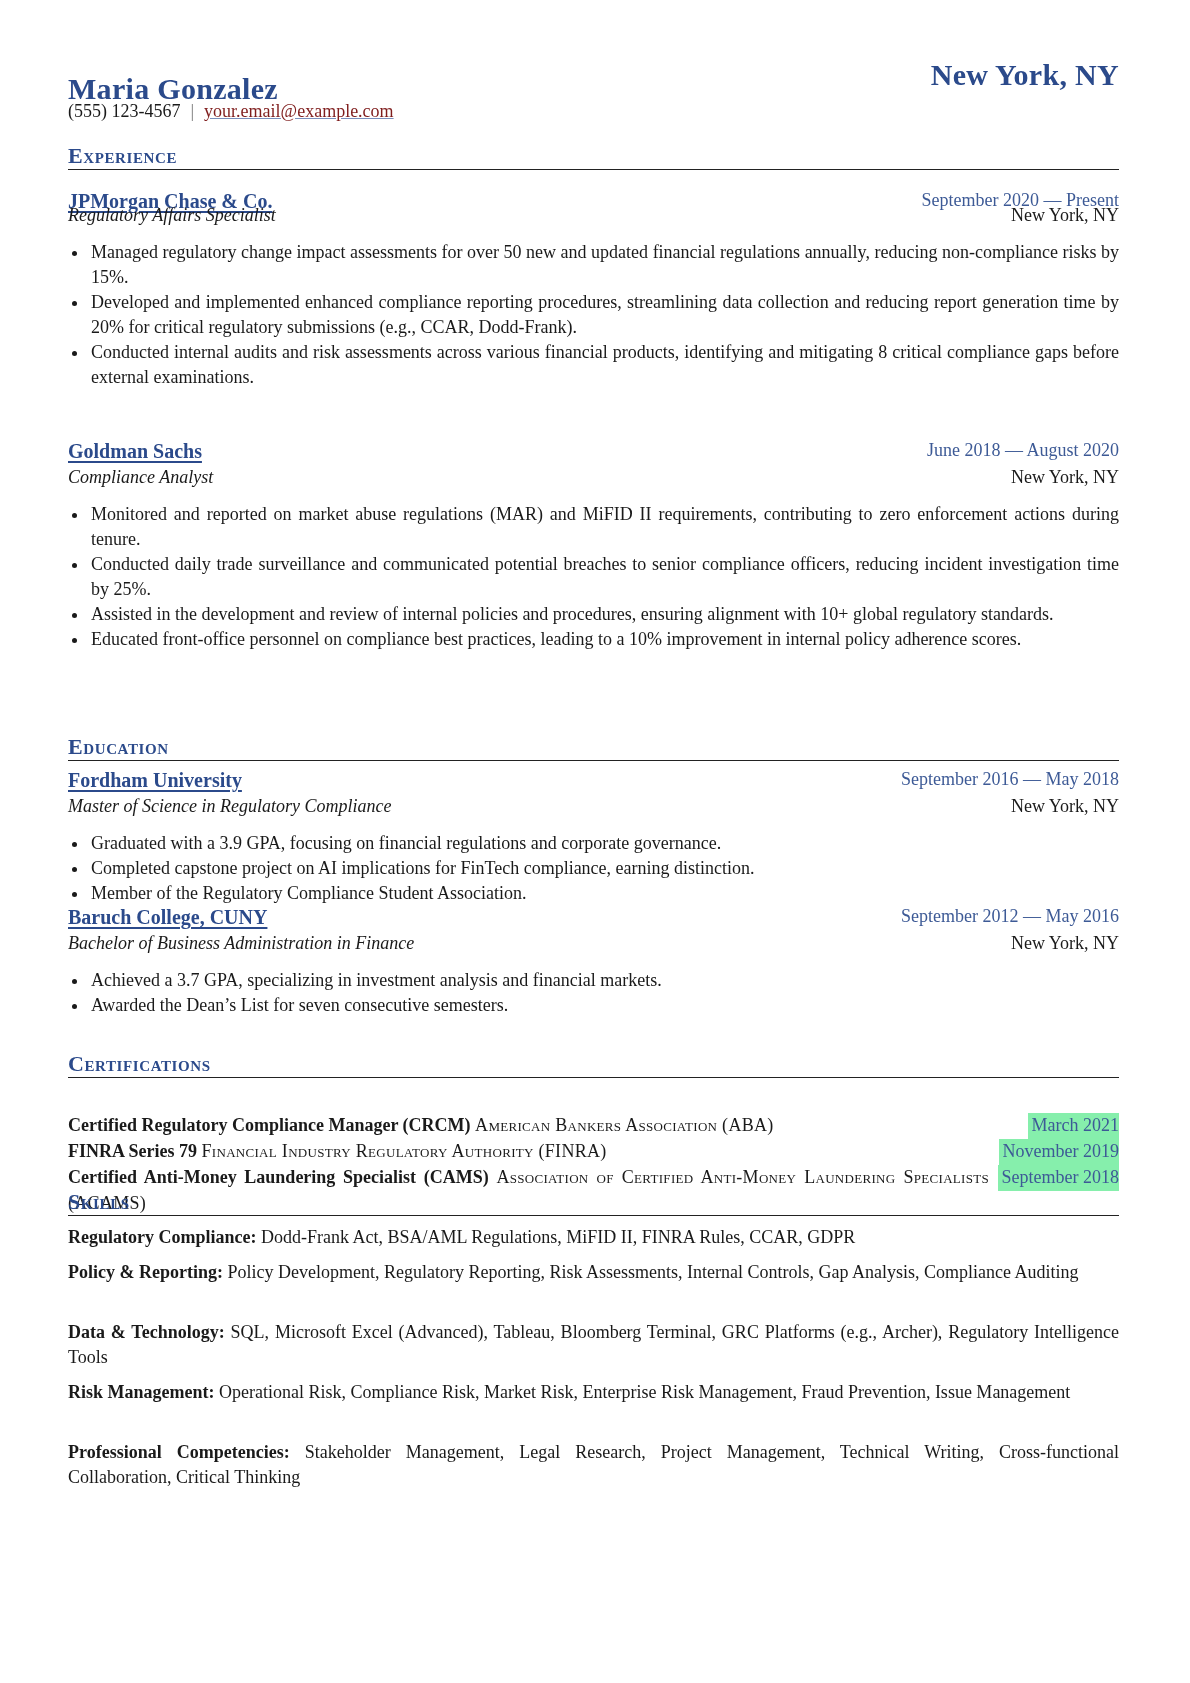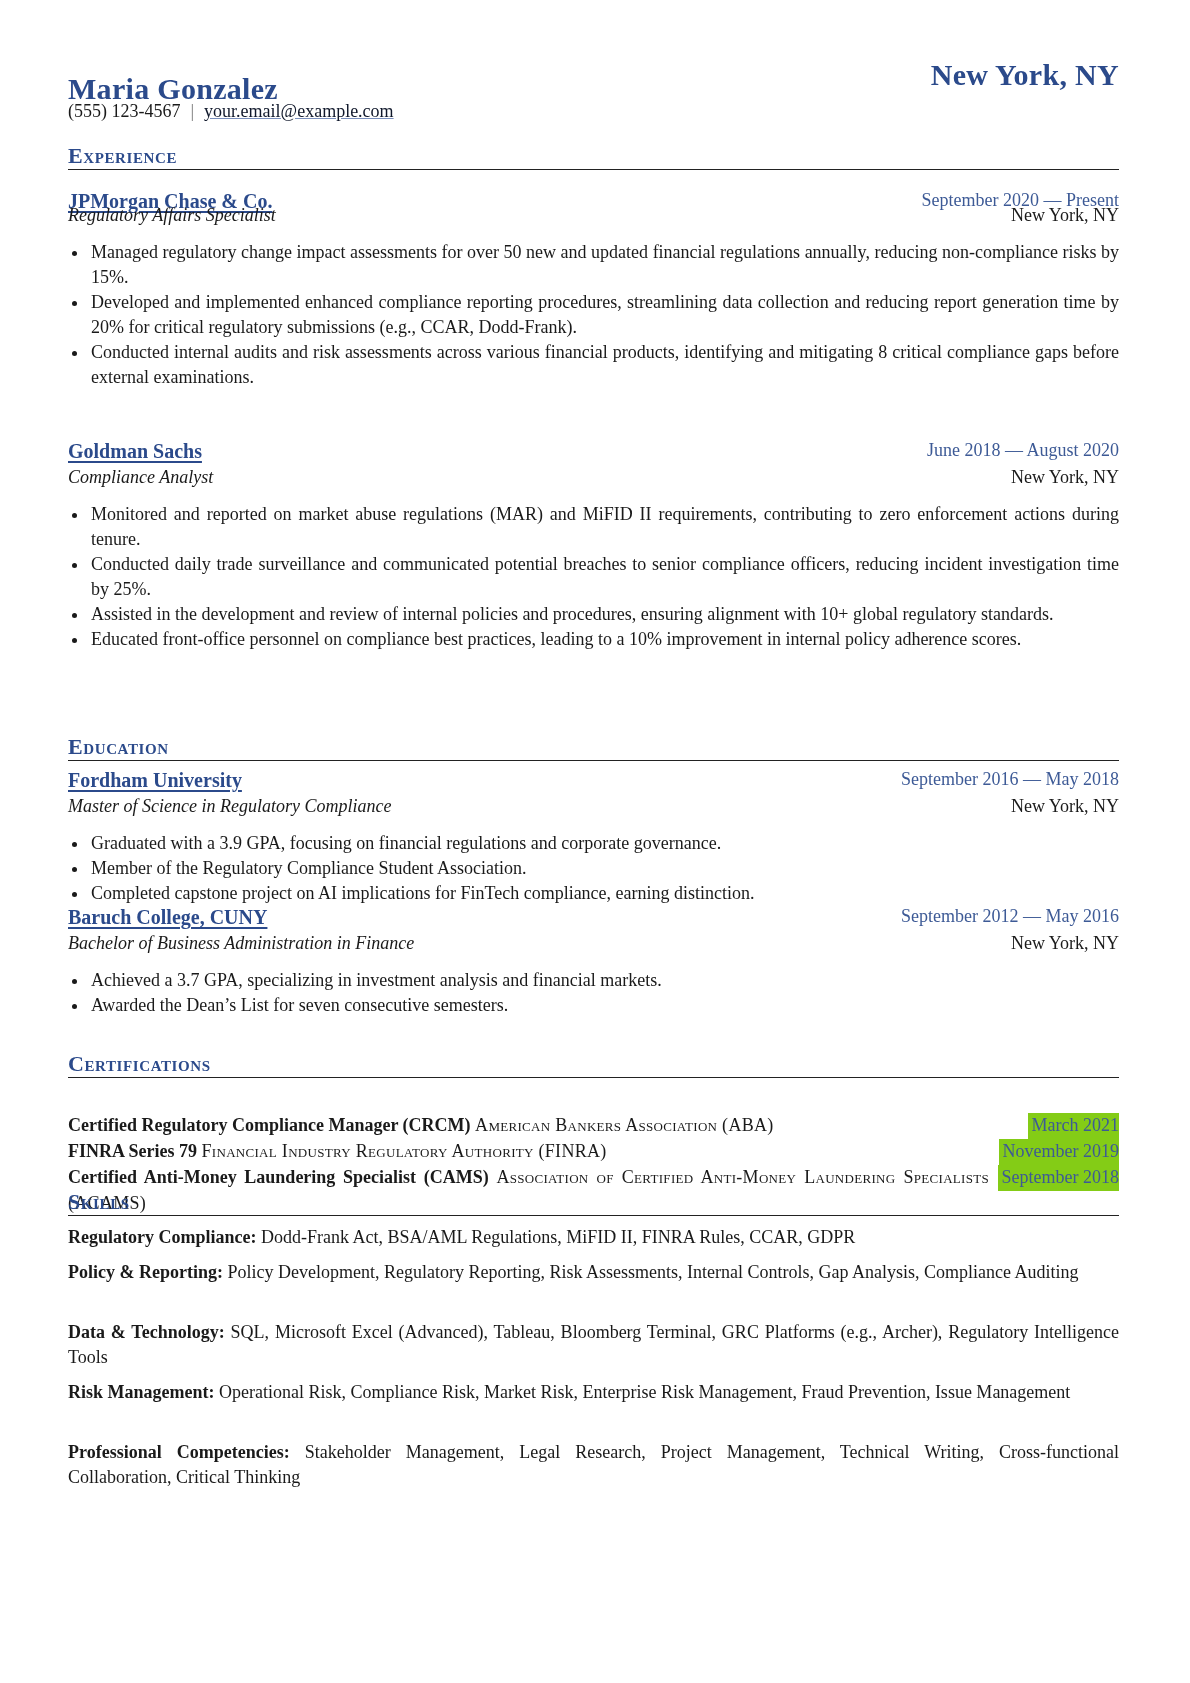--- a/index.html
+++ b/index.html
@@ -11,21 +11,21 @@
   .page { position: absolute; left: 68px; top: 0; width: 1051px; }
   .abs { position: absolute; white-space: nowrap; }
   .row { position: absolute; left: 0; right: 0; height: 26px; }
   .row .l { position: absolute; left: 0; top: 0; white-space: nowrap; }
   .row .r { position: absolute; right: 0; top: 0; white-space: nowrap; }
 
   .name { font-size: 30px; font-weight: bold; color: #2b4a8b; letter-spacing: 0.3px; }
   .city { font-size: 30px; font-weight: bold; color: #2b4a8b; right: 0; letter-spacing: 0.3px; }
   .contact { font-size: 18px; }
   .contact .sep { color: #777; margin: 0 10px; }
-  .contact a { color: #0f172a; text-decoration: underline; text-decoration-color: #7a8fbd; }
+  .contact a { color: #7f1d1d; text-decoration: underline; text-decoration-color: #7a8fbd; }
 
   .section-title {
     position: absolute; left: 0; right: 0;
     font-size: 22px; font-weight: bold; color: #2b4a8b;
     font-variant: small-caps; letter-spacing: 0.6px;
     border-bottom: 1.5px solid #222; padding-bottom: 0; height: 26px; line-height: 26px;
   }
   .org { font-size: 20px; font-weight: bold; color: #2b4a8b; text-decoration: underline; text-underline-offset: 3px; text-decoration-thickness: 1.5px; }
   .role { font-style: italic; font-size: 18px; }
   .dates { font-size: 18px; color: #3d5a96; }
@@ -37,21 +37,21 @@
     text-align: justify;
   }
   ul.bullets li::before {
     content: ""; position: absolute; left: 4px; top: 11px;
     width: 5px; height: 5px; border-radius: 50%; background: #1a1a1a;
   }
 
   .cert { position: absolute; left: 0; right: 0; font-size: 18px; line-height: 25.5px; margin-top: 28px; }
   .cert .cname { font-weight: bold; }
   .cert .issuer { font-variant: small-caps; letter-spacing: 0.3px; }
-  .cert .cdate { position: absolute; right: 0; top: 0; color: #3d5a96; background: #84cc16; padding-left: 4px; }
+  .cert .cdate { position: absolute; right: 0; top: 0; color: #3d5a96; background: #86efac; padding-left: 4px; }
   .cert .ctext { padding-right: 130px; text-align: justify; display: block; }
 
   .skill { position: absolute; left: 0; right: 0; font-size: 18px; line-height: 25px; text-align: justify; }
   .skill .sk { font-weight: bold; }
 </style>
 </head>
 <body>
 
 <div class="page">
 
@@ -97,22 +97,22 @@
   <div class="row" style="top:769px;">
     <a href="#" class="l org">Fordham University</a>
     <span class="r dates">September 2016 — May 2018</span>
   </div>
   <div class="row" style="top:796px;">
     <span class="l role">Master of Science in Regulatory Compliance</span>
     <span class="r loc">New York, NY</span>
   </div>
   <ul class="bullets" style="top:831px;">
     <li>Graduated with a 3.9 GPA, focusing on financial regulations and corporate governance.</li>
+    <li>Completed capstone project on AI implications for FinTech compliance, earning distinction.</li>
     <li>Member of the Regulatory Compliance Student Association.</li>
-    <li>Completed capstone project on AI implications for FinTech compliance, earning distinction.</li>
   </ul>
 
   <div class="row" style="top:906px;">
     <a href="#" class="l org">Baruch College, CUNY</a>
     <span class="r dates">September 2012 — May 2016</span>
   </div>
   <div class="row" style="top:933px;">
     <span class="l role">Bachelor of Business Administration in Finance</span>
     <span class="r loc">New York, NY</span>
   </div>

